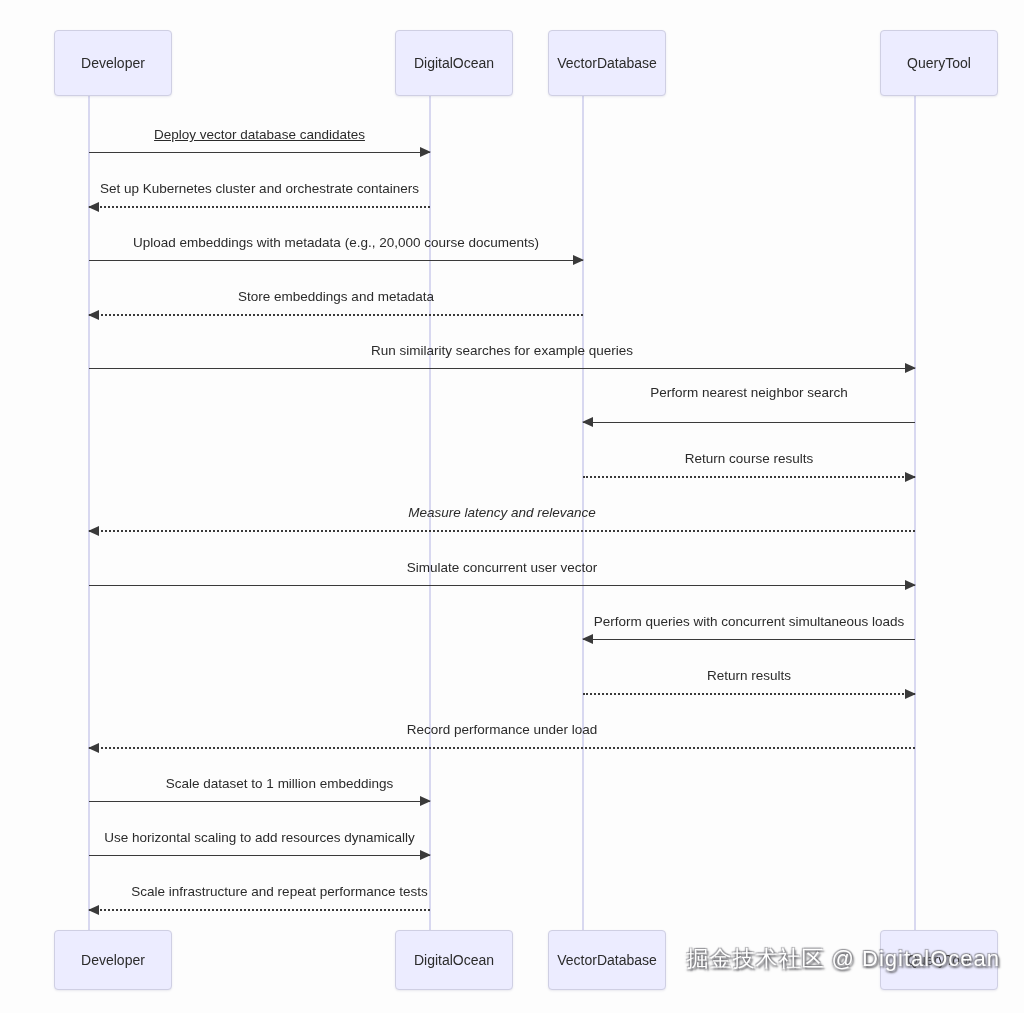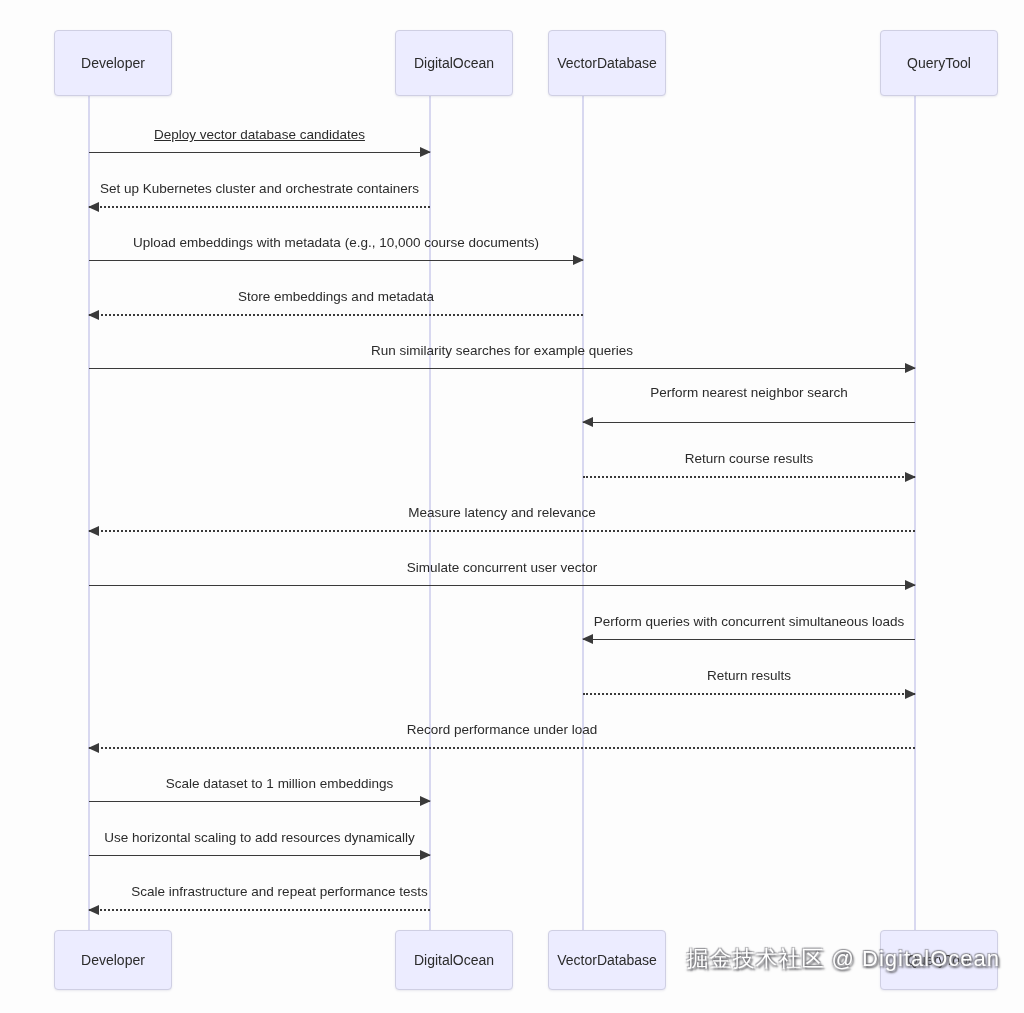--- a/index.html
+++ b/index.html
@@ -101,41 +101,41 @@
       <div class="actor-box" style="left: 856px; top: 30px; width: 118px; height: 66px;">QueryTool</div>
       <div class="actor-box" style="left: 856px; top: 930px; width: 118px; height: 60px;">QueryTool</div>
       <div class="msg-label" style="left: 259.5px; top: 127px; text-decoration: underline;">Deploy vector database candidates</div>
       <div class="msg-line solid" style="left: 89px; top: 152px; width: 341px;">
         <div class="arrowhead right"></div>
       </div>
       <div class="msg-label" style="left: 259.5px; top: 181px;">Set up Kubernetes cluster and orchestrate containers</div>
       <div class="msg-line dotted" style="left: 89px; top: 206px; width: 341px;">
         <div class="arrowhead left"></div>
       </div>
-      <div class="msg-label" style="left: 336px; top: 235px;">Upload embeddings with metadata (e.g., 10,000 course documents)</div>
+      <div class="msg-label" style="left: 336px; top: 235px;">Upload embeddings with metadata (e.g., 20,000 course documents)</div>
       <div class="msg-line solid" style="left: 89px; top: 260px; width: 494px;">
         <div class="arrowhead right"></div>
       </div>
       <div class="msg-label" style="left: 336px; top: 289px;">Store embeddings and metadata</div>
       <div class="msg-line dotted" style="left: 89px; top: 314px; width: 494px;">
         <div class="arrowhead left"></div>
       </div>
       <div class="msg-label" style="left: 502px; top: 343px;">Run similarity searches for example queries</div>
       <div class="msg-line solid" style="left: 89px; top: 368px; width: 826px;">
         <div class="arrowhead right"></div>
       </div>
       <div class="msg-label" style="left: 749px; top: 385px;">Perform nearest neighbor search</div>
       <div class="msg-line solid" style="left: 583px; top: 422px; width: 332px;">
         <div class="arrowhead left"></div>
       </div>
       <div class="msg-label" style="left: 749px; top: 451px;">Return course results</div>
       <div class="msg-line dotted" style="left: 583px; top: 476px; width: 332px;">
         <div class="arrowhead right"></div>
       </div>
-      <div class="msg-label" style="left: 502px; top: 505px;">Measure latency and relevance</div>
+      <div class="msg-label" style="left: 502px; top: 505px; font-style: italic;">Measure latency and relevance</div>
       <div class="msg-line dotted" style="left: 89px; top: 530px; width: 826px;">
         <div class="arrowhead left"></div>
       </div>
       <div class="msg-label" style="left: 502px; top: 560px;">Simulate concurrent user vector</div>
       <div class="msg-line solid" style="left: 89px; top: 585px; width: 826px;">
         <div class="arrowhead right"></div>
       </div>
       <div class="msg-label" style="left: 749px; top: 614px;">Perform queries with concurrent simultaneous loads</div>
       <div class="msg-line solid" style="left: 583px; top: 639px; width: 332px;">
         <div class="arrowhead left"></div>

